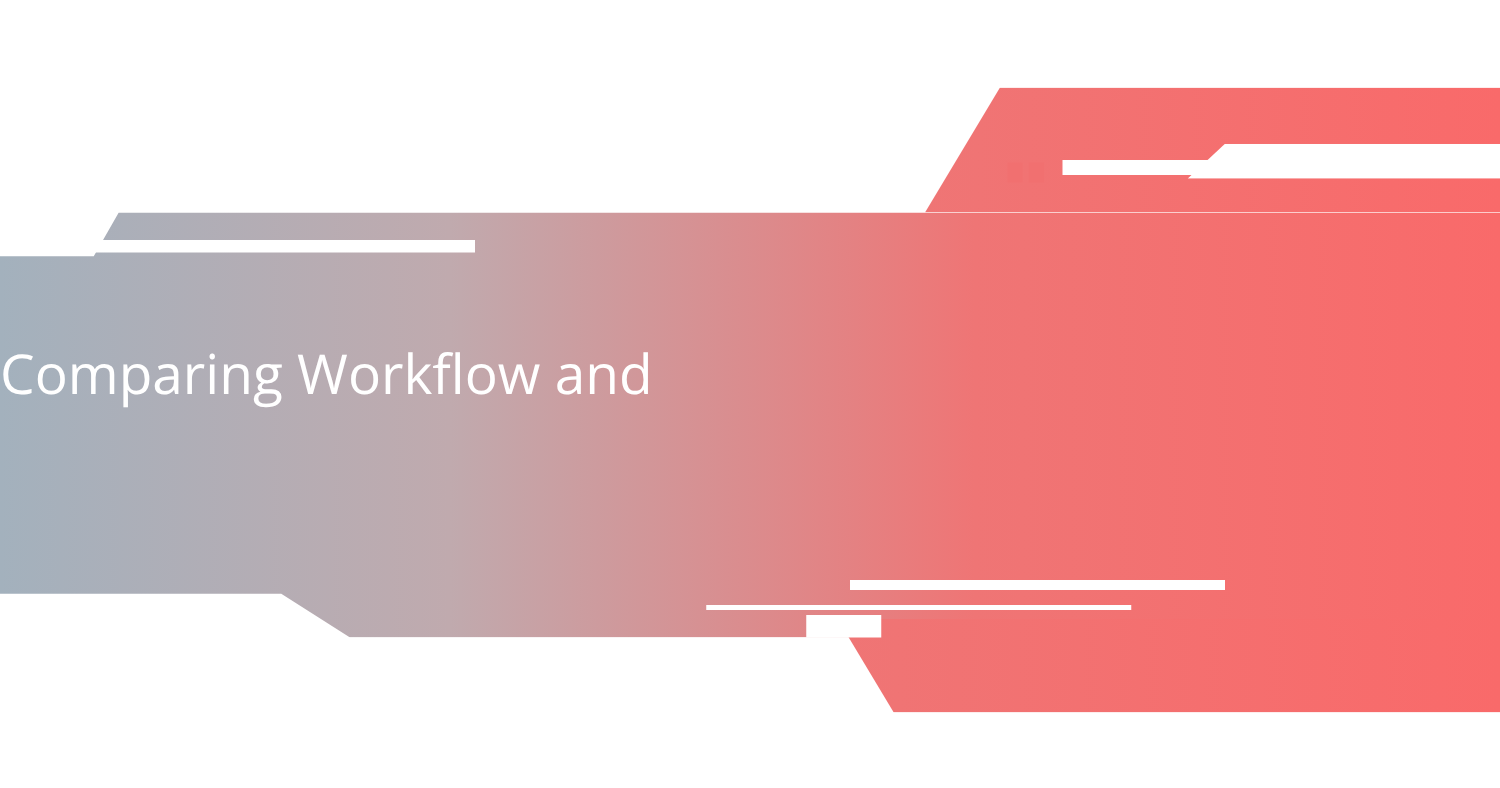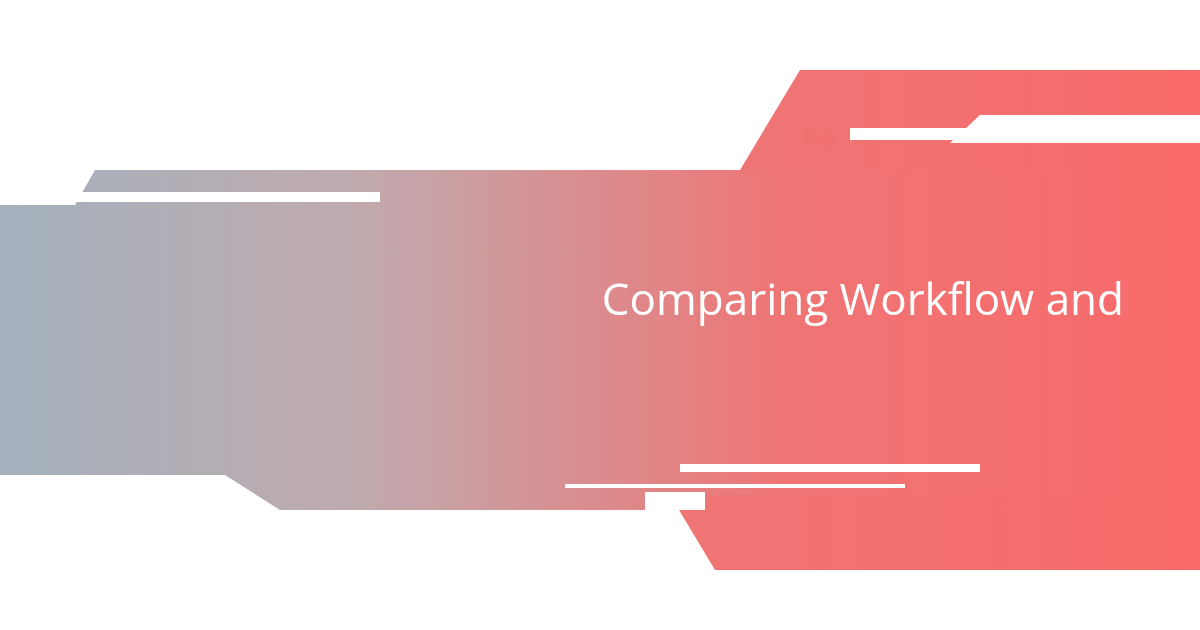--- a/index.html
+++ b/index.html
@@ -131,21 +131,21 @@
       right: 495px;
       width: 60px;
       height: 18px;
       background: #ffffff;
     }
     .title {
       position: absolute;
       top: 270px;
       left: 0;
       width: 1124px;
-      text-align: right;
+      text-align: left;
       color: #ffffff;
       font-size: 44px;
       font-weight: 500;
       line-height: 1.3;
       z-index: 10;
     }
   </style>
 </head>
 <body>
 

